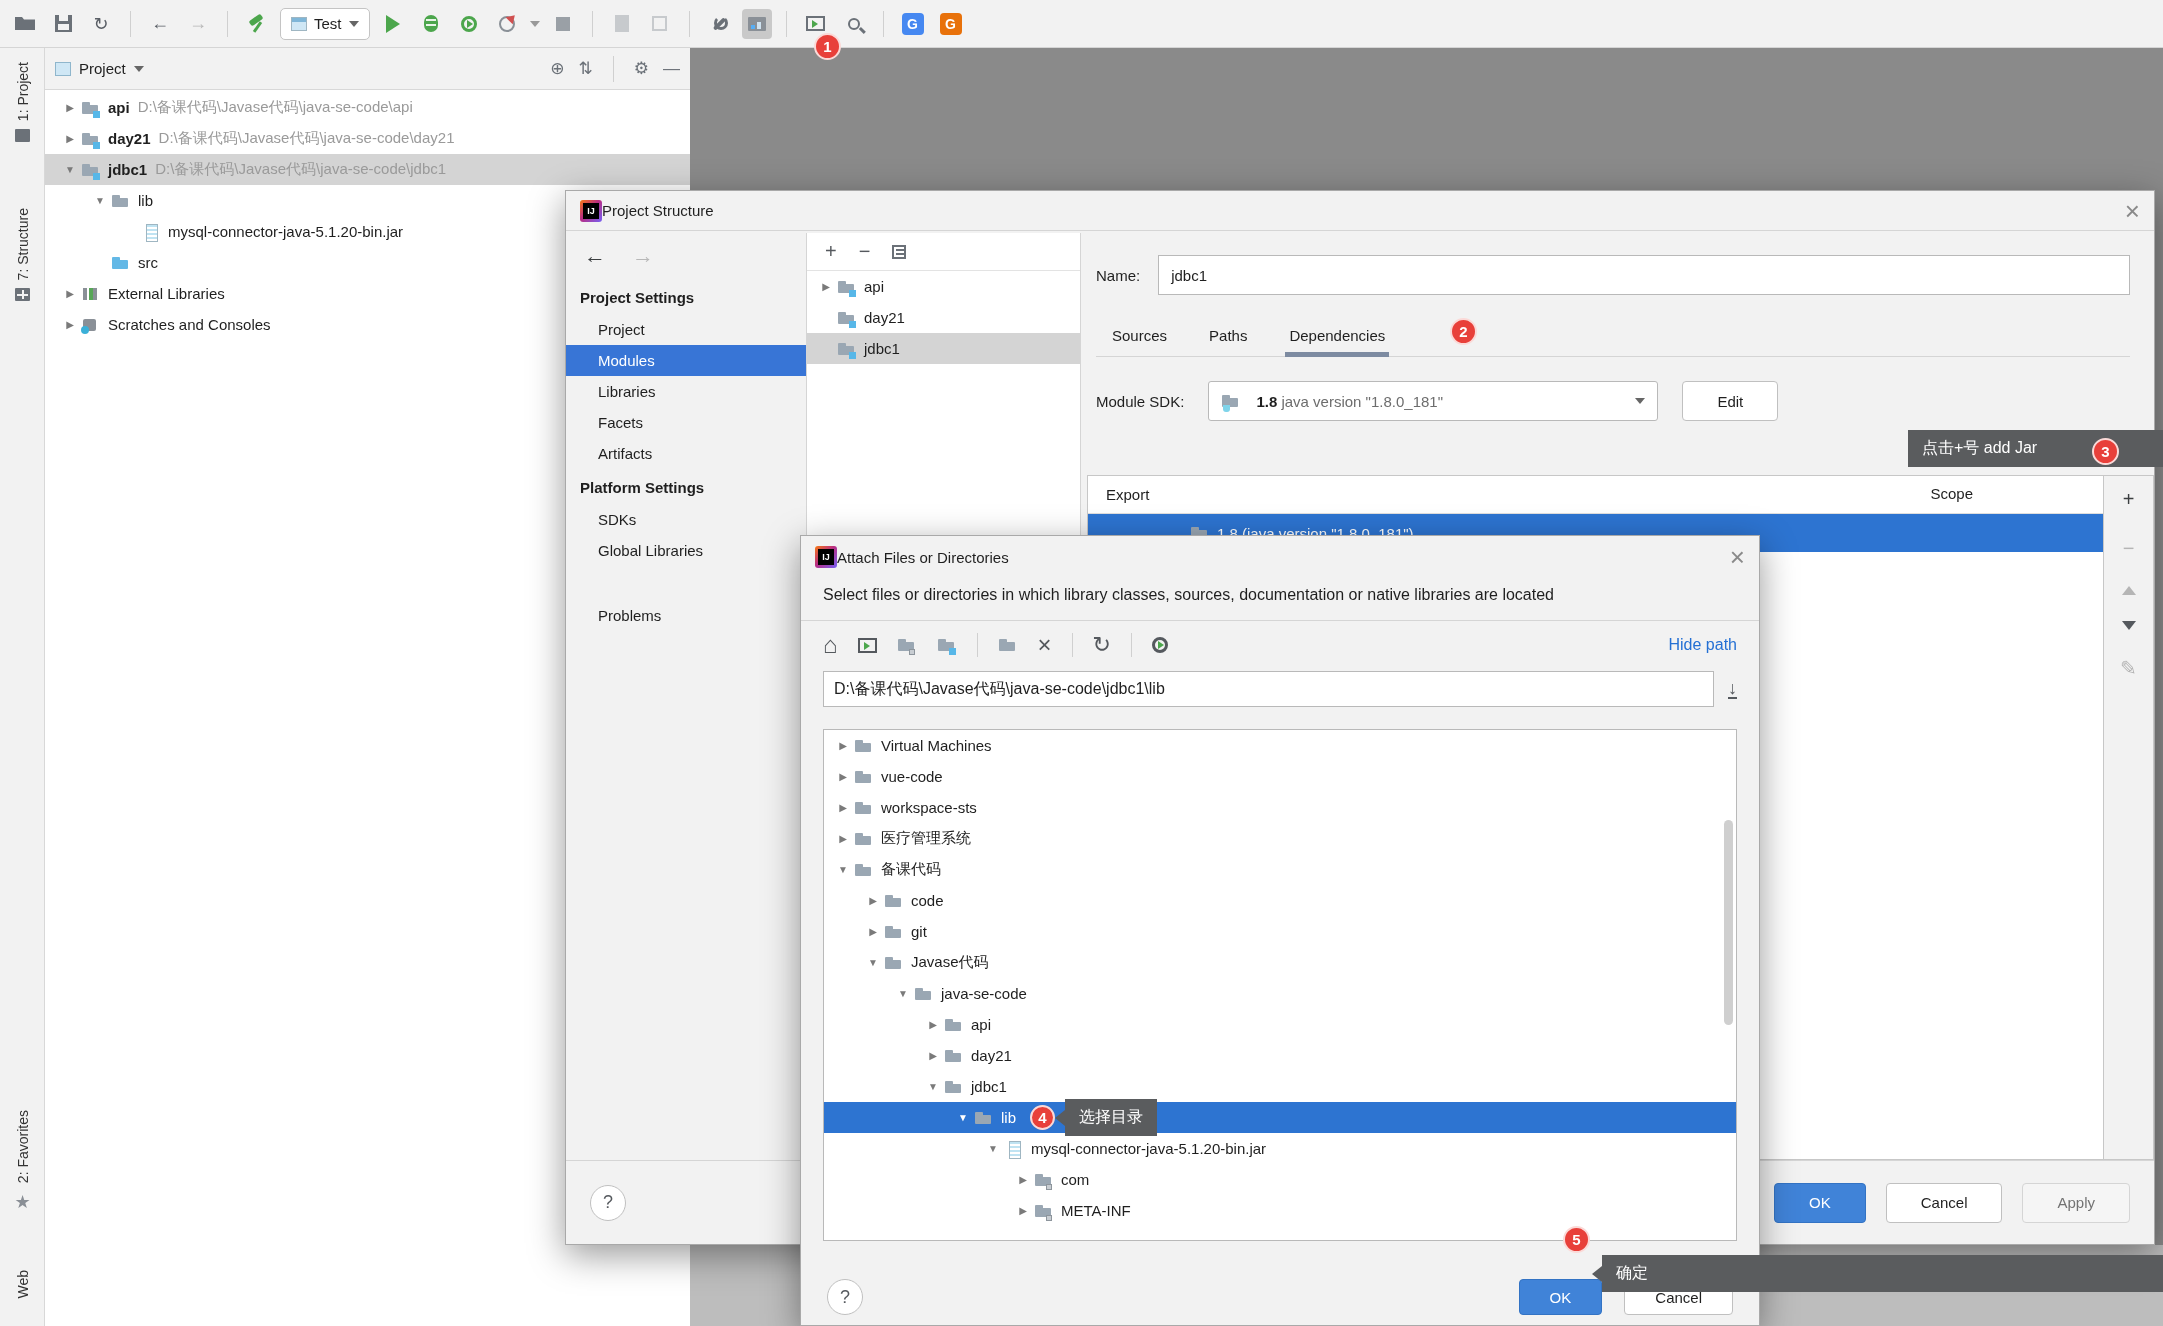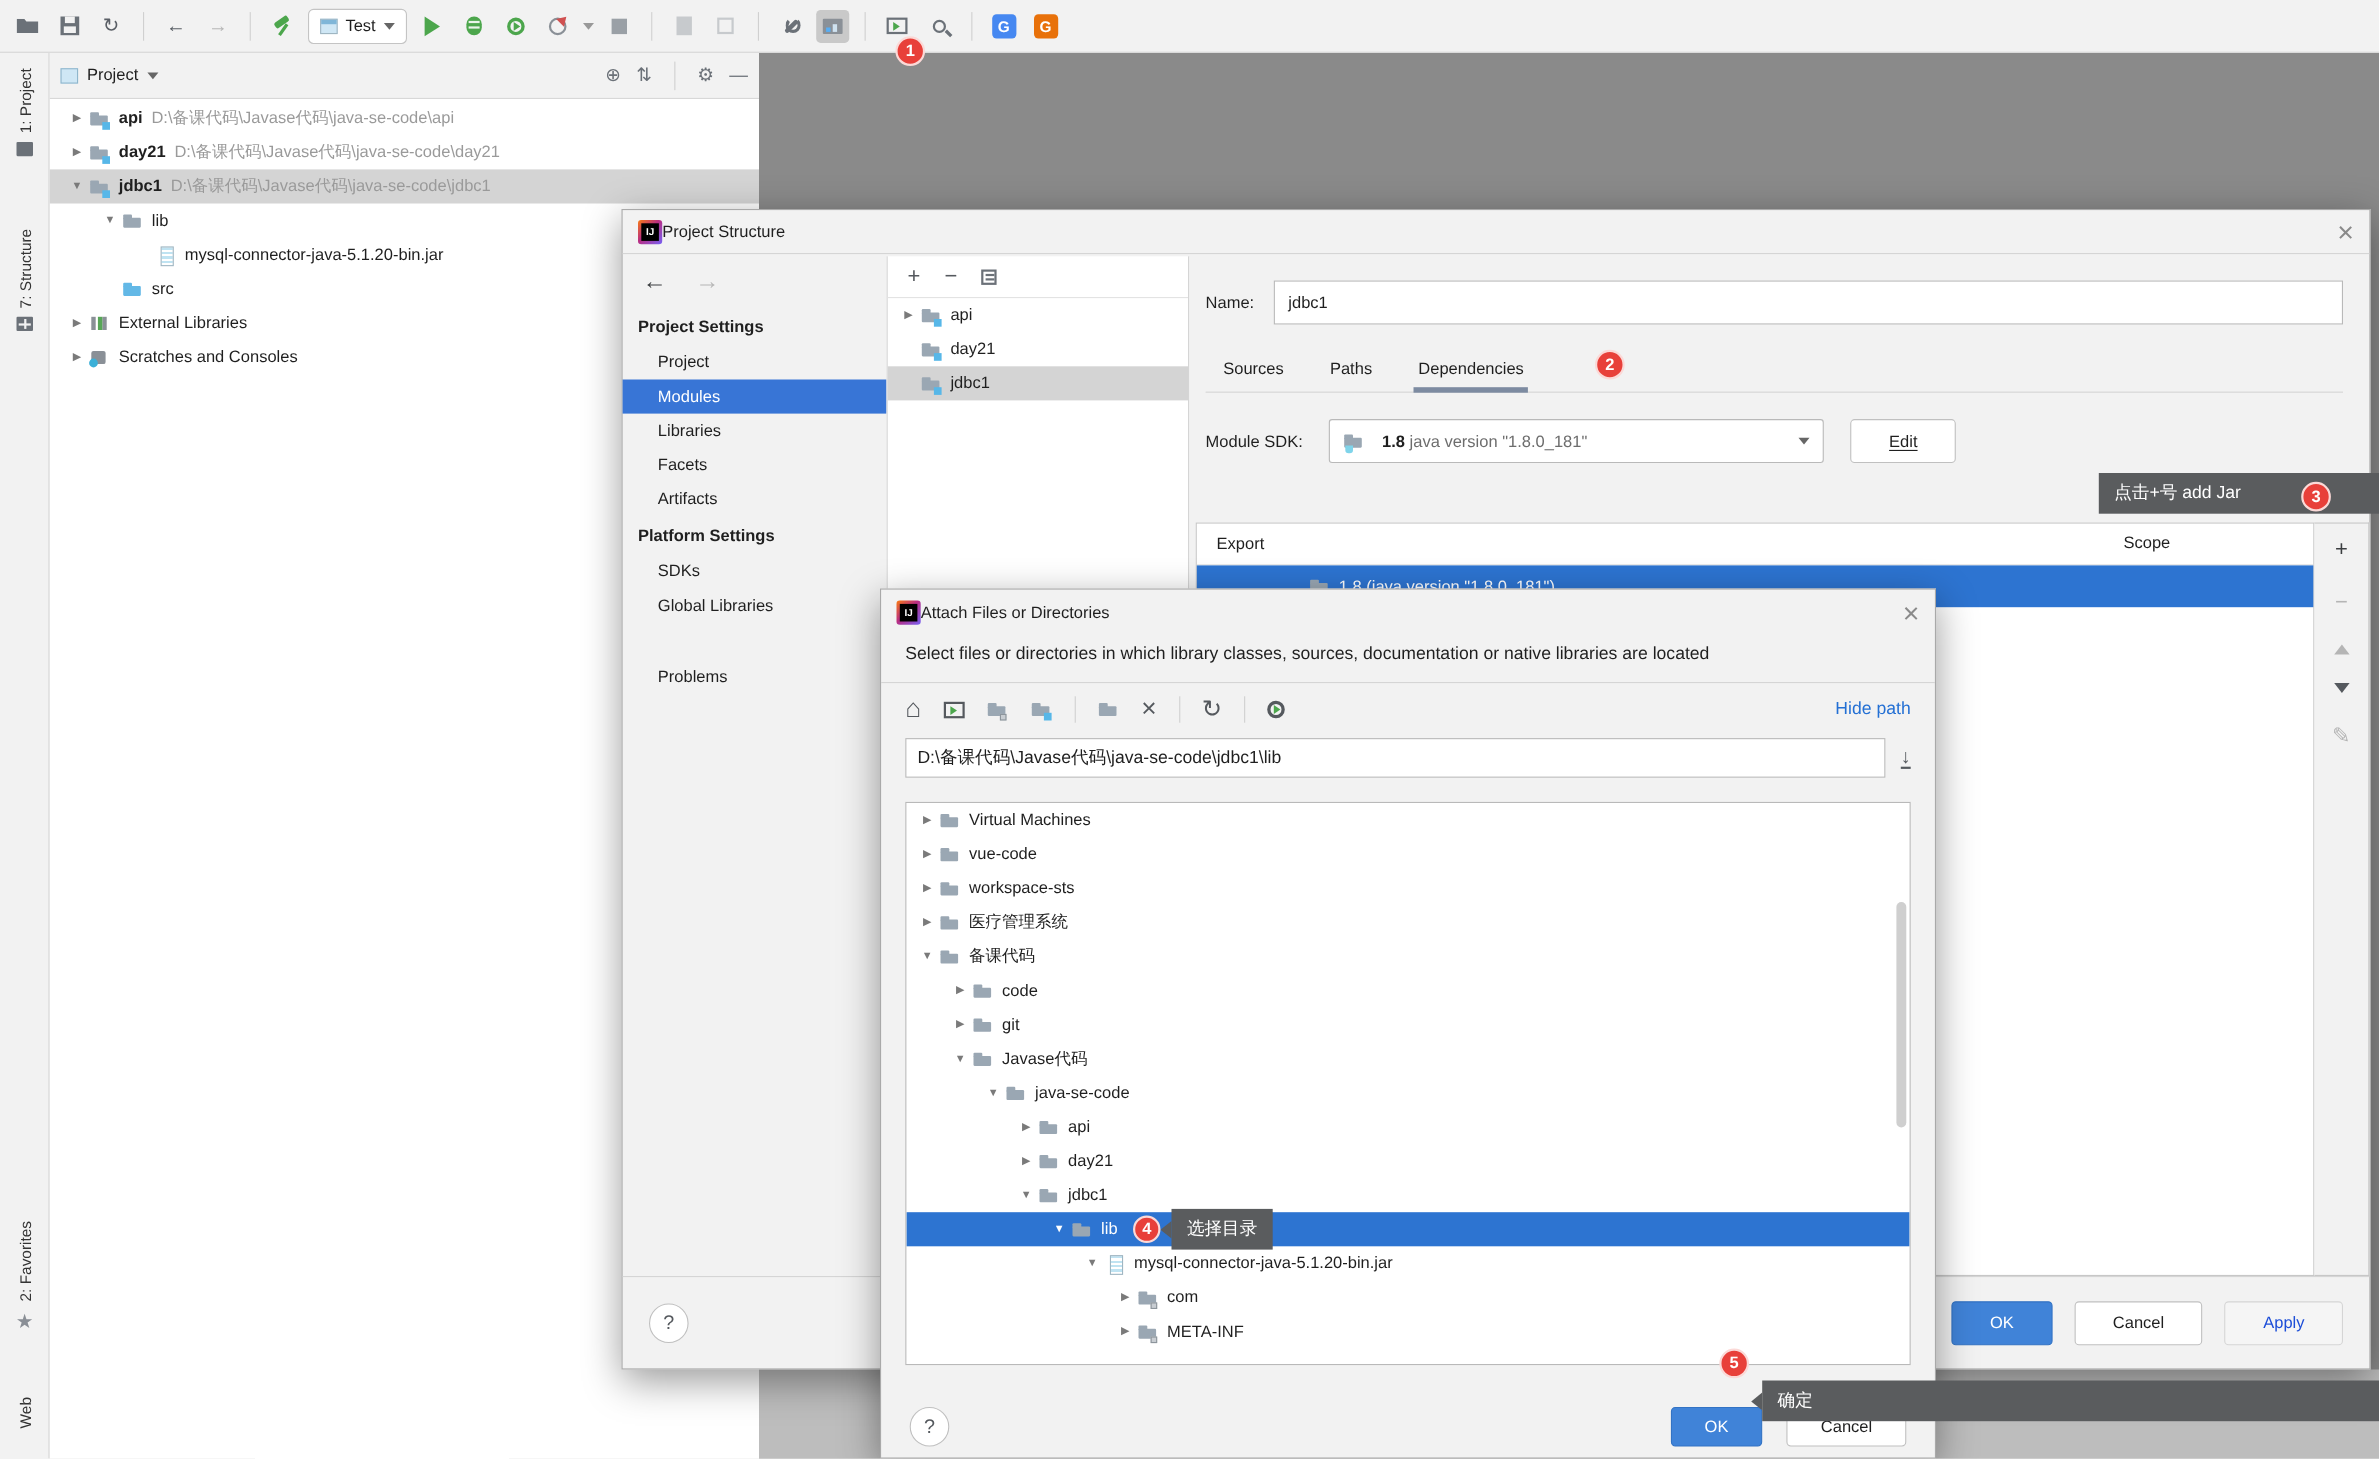--- a/index.html
+++ b/index.html
@@ -125,21 +125,21 @@
   .name-row { position:absolute; left:14px; top:22px; right:24px; display:flex; align-items:center; gap:18px;}
   .name-input { flex:1; height:40px; background:#fff; border:1px solid #b9b9b9; display:flex; align-items:center; padding:0 12px;}
   .tabs-row { position:absolute; left:14px; top:94px; right:24px; display:flex; gap:42px; border-bottom:1px solid #d5d5d5; padding:0 16px 12px 16px;}
   .tab { position:relative; }
   .tab.active::after { content:""; position:absolute; left:-4px; right:-4px; bottom:-13px; height:5px; background:#7d8ba1;}
   .sdk-row { position:absolute; left:14px; top:148px; display:flex; align-items:center; gap:24px;}
   .sdk-combo { width:450px; height:40px; background:#fff; border:1px solid #b9b9b9; border-radius:3px; display:flex; align-items:center; gap:8px; padding:0 12px;}
   .sdk-combo .caret-down { margin-left:auto; }
   .btn { height:40px; background:#fff; border:1px solid #c0c0c0; border-radius:4px; display:flex; align-items:center; justify-content:center; padding:0 34px;}
   .btn.primary { background:#4083d8; border-color:#3373c4; color:#fff; }
-  .btn.disabled { color:#1d4ed8; background:#f5f5f5; border-color:#d5d5d5;}
+  .btn.disabled { color:#737373; background:#f5f5f5; border-color:#d5d5d5;}
   .deps-table { position:absolute; left:5px; top:242px; right:50px; bottom:0; background:#fff; border:1px solid #c7c7c7;}
   .deps-header { height:38px; border-bottom:1px solid #dedede; display:flex; align-items:center; padding:0 18px;}
   .deps-scope { position:absolute; right:130px; top:9px; }
   .deps-rows .tree-row { height:38px; }
   .deps-rows .tree-row { padding-left:80px; }
   .deps-side { position:absolute; right:0; top:242px; width:50px; bottom:0; background:#f2f2f2; border:1px solid #c7c7c7; border-left:none; display:flex; flex-direction:column; align-items:center; padding-top:12px; gap:26px; color:#3c3f41; font-size:20px;}
   .deps-side .dim { color:#b5b5b5; }
   .tri-up { width:0; height:0; border-left:7px solid transparent; border-right:7px solid transparent; border-bottom:9px solid #b5b5b5;}
   .tri-down { width:0; height:0; border-left:7px solid transparent; border-right:7px solid transparent; border-top:9px solid #55595e;}
   .ps-footer { position:absolute; left:0; bottom:0; right:0; height:84px; border-top:1px solid #d5d5d5; display:flex; align-items:center; padding:0 24px; gap:20px;}
@@ -401,21 +401,21 @@
     <div class="sdk-row">
       <span>Module SDK:</span>
       <span class="sdk-combo">
         <span class="ticon ic-sdk">
             <i class="chip"></i>
           </span>
         <span><b>1.8</b><span style="color:#6d6d6d"> java version "1.8.0_181"</span></span>
         <span class="caret-down"></span>
       </span>
       <span class="btn">
-          <span style="text-decoration:underline; text-decoration-thickness:1px; text-underline-offset:3px;">Edit</span>
+          <span style="text-decoration-thickness:1px; text-underline-offset:3px;">Edit</span>
         </span>
     </div>
     <div class="deps-table">
       <div class="deps-header">
         <span>Export</span>
         <span class="deps-scope">Scope</span>
       </div>
       <div class="deps-rows" id="deps-rows">
           <div class="tree-row selected-blue" style="padding-left: 80px;">
             <span class="arrow" style="font-size: 10px;"></span>

